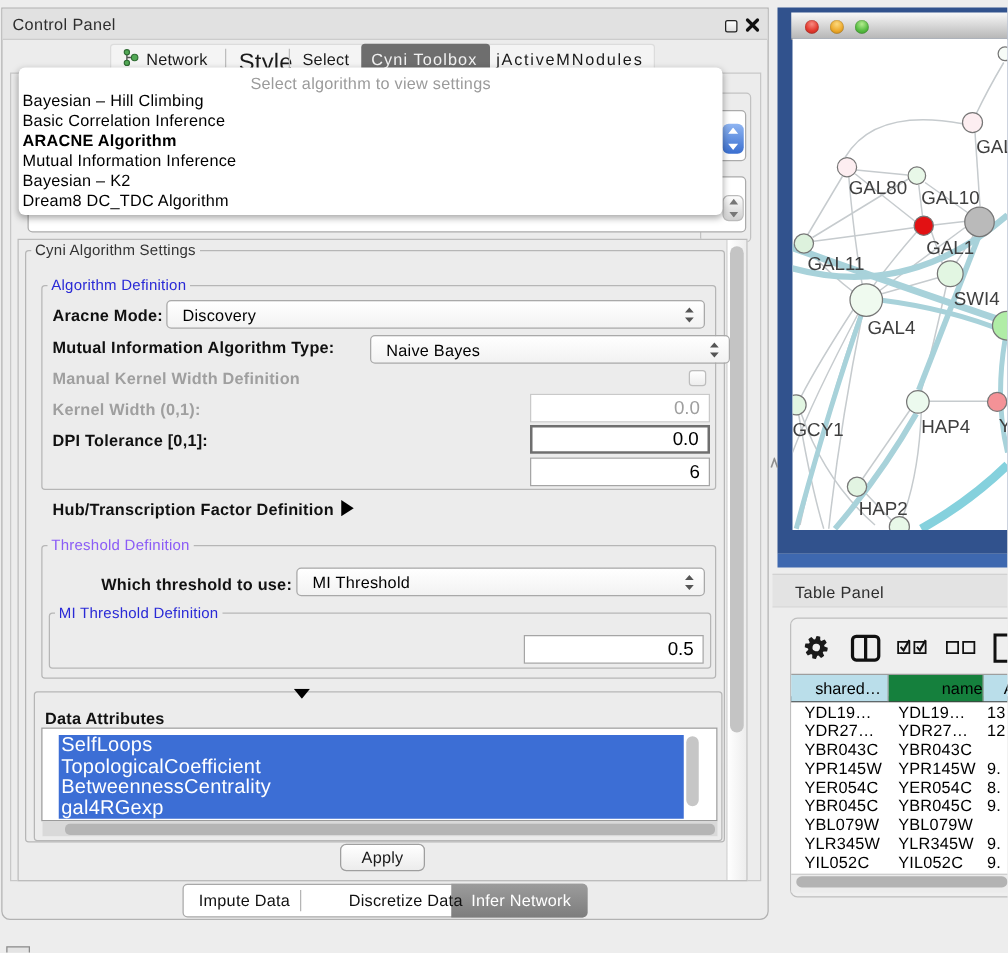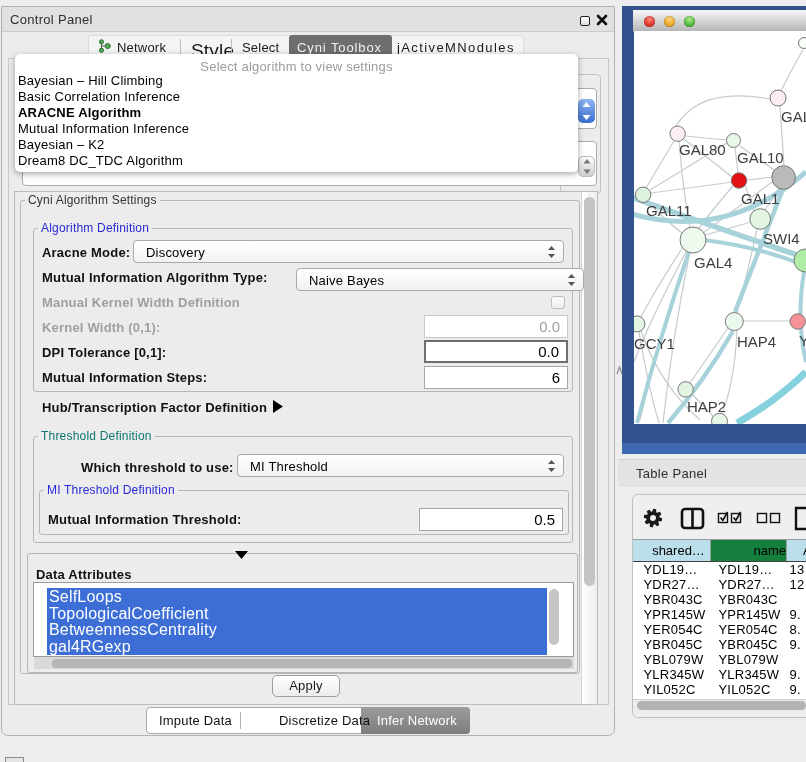--- a/index.html
+++ b/index.html
@@ -223,42 +223,40 @@
 
   <div class="lbl dis" style="left:42px;top:295px;">Manual Kernel Width Definition</div>
   <div class="abs" style="left:551px;top:296px;width:14px;height:13px;border:1px solid #bdbdbd;border-radius:3px;background:linear-gradient(#ffffff,#ededed);box-sizing:border-box;"></div>
 
   <div class="lbl dis" style="left:42px;top:320px;">Kernel Width (0,1):</div>
   <div class="inp" style="left:424px;top:314.5px;width:144px;height:23px;border-color:#c9c9c9;color:#9f9f9f;">0.0</div>
 
   <div class="lbl" style="left:42px;top:345px;">DPI Tolerance [0,1]:</div>
   <div class="inp" style="left:424px;top:340px;width:144px;height:23px;border:2px solid #6f6f6f;line-height:19px;">0.0</div>
 
-  <div class="lbl" style="left:42px;top:370px;">Mutual Information Steps:</div>
   <div class="inp" style="left:424px;top:365.5px;width:144px;height:23px;">6</div>
 
   <div class="lbl" style="left:42px;top:400px;">Hub/Transcription Factor Definition</div>
   <svg class="abs" style="left:272px;top:400px;" width="12" height="13" viewBox="0 0 12 13">
       <path d="M 1 0 L 11 6.5 L 1 13 Z" fill="#000"></path>
     </svg>
 
   <div class="grp" style="left:33px;top:436px;width:538px;height:105px;"></div>
-  <div class="gtit" style="left:38px;top:429px;color:#0f766e;">Threshold Definition</div>
+  <div class="gtit" style="left:38px;top:429px;color:#8b5cf6;">Threshold Definition</div>
 
   <div class="lbl" style="left:81px;top:459.5px;">Which threshold to use:</div>
   <div class="combo" style="left:237px;top:454px;width:327px;height:23px;">
     <span class="tx">MI Threshold</span>
     <svg class="carr" viewBox="0 0 9 14">
         <path d="M 4.5 1 L 8 5 L 1 5 Z M 4.5 13 L 1 9 L 8 9 Z" fill="#555"></path>
       </svg>
   </div>
 
   <div class="grp" style="left:39px;top:490px;width:528px;height:43px;"></div>
   <div class="gtit" style="left:44px;top:483px;color:#2929d6;">MI Threshold Definition</div>
-  <div class="lbl" style="left:48px;top:512px;">Mutual Information Threshold:</div>
   <div class="inp" style="left:419px;top:507.5px;width:144px;height:23px;">0.5</div>
 
   <div class="grp" style="left:27px;top:553px;width:549px;height:118px;"></div>
   <svg class="abs" style="left:235px;top:550.5px;" width="13" height="8" viewBox="0 0 13 8">
       <path d="M 0 0 h 13 l -6.5 8 Z" fill="#000"></path>
     </svg>
 
   <div class="lbl" style="left:36px;top:567px;">Data Attributes</div>
 
   <div class="abs" style="left:33px;top:582px;width:541px;height:75px;background:#fff;border:1px solid #9b9b9b;box-sizing:border-box;overflow:hidden;">

